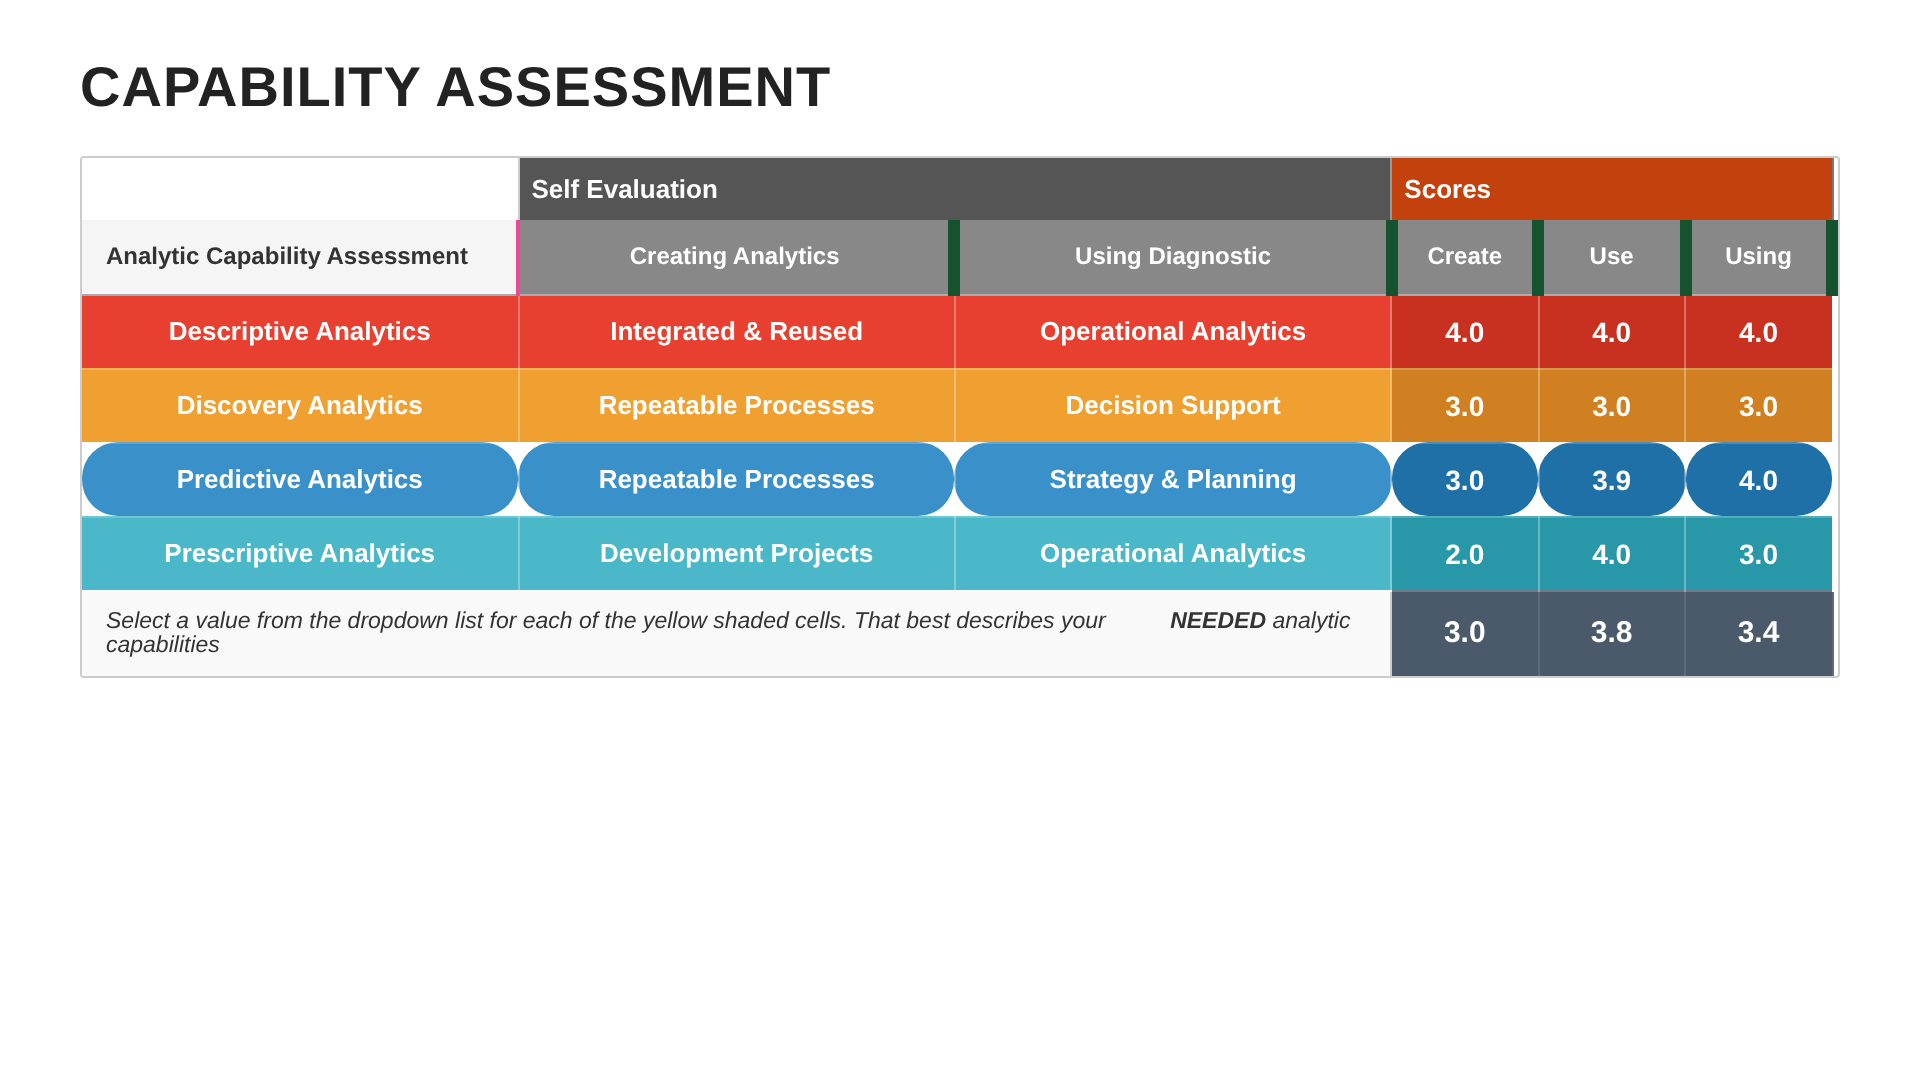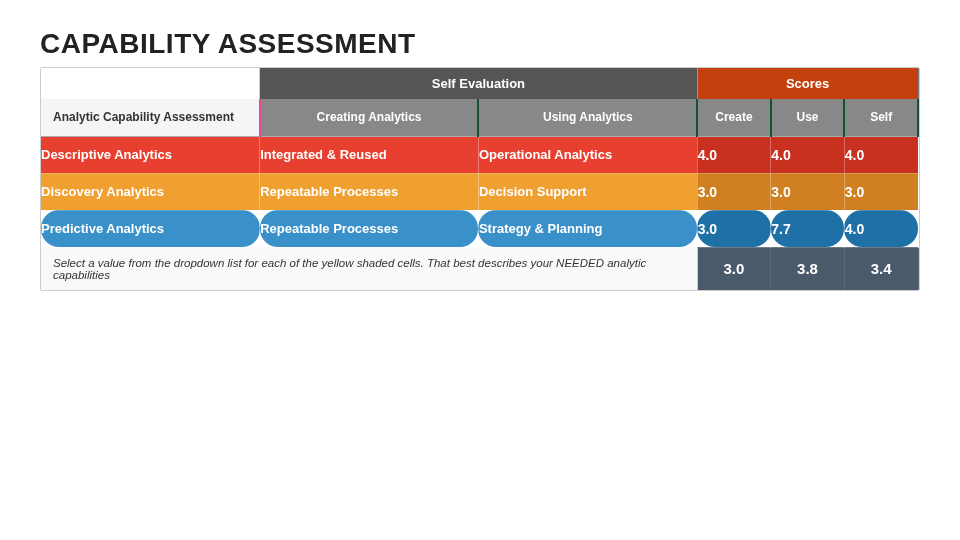--- a/index.html
+++ b/index.html
@@ -11,21 +11,21 @@
       overflow: hidden;
     }
     .page {
       padding: 28px 40px 20px 40px;
     }
     .page-title {
       font-size: 28px;
       font-weight: 900;
       color: #222222;
       letter-spacing: 0.5px;
-      margin-bottom: 7px;
+      margin-bottom: 18px;
       text-transform: uppercase;
     }
     .table-wrapper {
       border: 1px solid #cccccc;
       border-radius: 2px;
       overflow: hidden;
     }
     table {
       width: 100%;
       border-collapse: collapse;
@@ -38,57 +38,57 @@
     col.col-create { width: 72px; }
     col.col-use { width: 72px; }
     col.col-both { width: 72px; }
 
     
     .header-top th {
       background: #555555;
       color: #ffffff;
       font-size: 13px;
       font-weight: 600;
-      text-align: center;
+      text-align: left;
       padding: 8px 6px;
       border-right: 1px solid #777;
     }
     .header-top th:first-child {
       background: #ffffff;
       border-right: 1px solid #cccccc;
     }
     .header-top th.scores-header {
       background: #c2410c;
     }
     .header-sub th {
       background: #888888;
       color: #ffffff;
       font-size: 12px;
       font-weight: 600;
       text-align: center;
       padding: 7px 6px;
-      border-right: 2px solid #14532d;
+      border-right: 6px solid #14532d;
       border-bottom: 1px solid #aaa;
     }
     .header-sub th.label-cell {
       background: #f5f5f5;
       color: #333333;
       font-size: 12px;
       font-weight: 700;
       text-align: left;
       padding: 10px 12px;
       line-height: 1.4;
       border-right: 2px solid #ec4899;
     }
     
     .data-row td {
       padding: 10px 0;
       font-size: 13px;
       font-weight: 700;
-      text-align: left;
+      text-align: center;
       color: #ffffff;
       border-right: 1px solid rgba(255,255,255,0.3);
       border-bottom: 1px solid rgba(255,255,255,0.2);
     }
     .data-row td.score-cell {
       font-size: 14px;
       font-weight: 700;
     }
 
     
@@ -121,21 +121,22 @@
       font-size: 15px;
       font-weight: 900;
       font-style: normal;
       text-align: center;
       border-right: 1px solid #5a6a7a;
     }
     .footer-row td.footer-label {
       border-right: 1px solid #cccccc;
     }
     strong.needed {
-      font-weight: 400;
+      font-weight: 700;
+      margin-left: 29px;
     }
     
     .header-top th.self-eval-header {
       border-right: 1px solid #999;
     }
   </style>
 </head>
 <body>
 
 <div class="page">
@@ -153,24 +154,24 @@
       </colgroup>
       <thead>
         <tr class="header-top">
           <th class="label-cell-header"></th>
           <th colspan="2" class="self-eval-header">Self Evaluation</th>
           <th colspan="3" class="scores-header">Scores</th>
         </tr>
         <tr class="header-sub">
           <th class="label-cell">Analytic Capability Assessment</th>
           <th>Creating Analytics</th>
-          <th>Using Analytics</th>
+          <th>Using Diagnostic</th>
           <th>Create</th>
           <th>Use</th>
-          <th>Self</th>
+          <th>Using</th>
         </tr>
       </thead>
       <tbody id="table-body">
       <tr class="data-row row-red">
             <td>Descriptive Analytics</td>
             <td>Integrated &amp; Reused</td>
             <td>Operational Analytics</td>
             <td class="score-cell">4.0</td>
             <td class="score-cell">4.0</td>
             <td class="score-cell">4.0</td>
@@ -181,22 +182,30 @@
             <td>Decision Support</td>
             <td class="score-cell">3.0</td>
             <td class="score-cell">3.0</td>
             <td class="score-cell">3.0</td>
           </tr>
           <tr class="data-row row-blue">
             <td>Predictive Analytics</td>
             <td>Repeatable Processes</td>
             <td>Strategy &amp; Planning</td>
             <td class="score-cell">3.0</td>
-            <td class="score-cell">7.7</td>
-            <td class="score-cell">4.0</td>
+            <td class="score-cell">3.9</td>
+            <td class="score-cell">4.0</td>
+          </tr>
+          <tr class="data-row row-teal">
+            <td>Prescriptive Analytics</td>
+            <td>Development Projects</td>
+            <td>Operational Analytics</td>
+            <td class="score-cell">2.0</td>
+            <td class="score-cell">4.0</td>
+            <td class="score-cell">3.0</td>
           </tr>
           <tr class="footer-row">
             <td colspan="3" class="footer-label">Select a value from the dropdown list for each of the yellow shaded cells. That best describes your <strong class="needed">NEEDED</strong> analytic capabilities</td>
             <td class="footer-score">3.0</td>
             <td class="footer-score">3.8</td>
             <td class="footer-score">3.4</td>
           </tr>
         </tbody>
     </table>
   </div>

